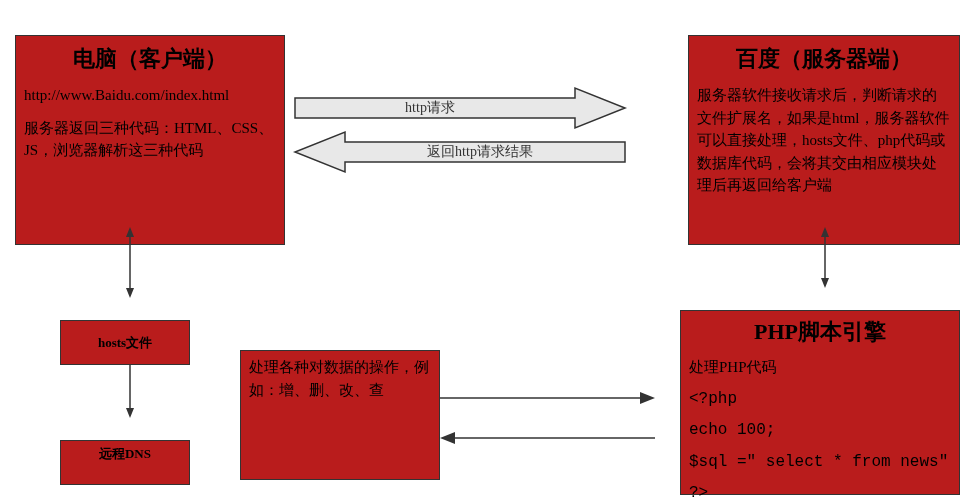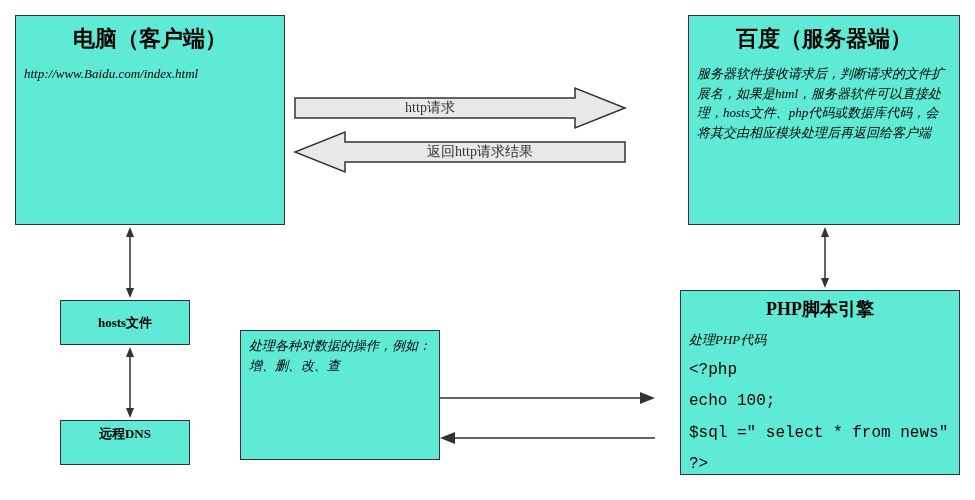--- a/index.html
+++ b/index.html
@@ -17,21 +17,22 @@
       width: 975px;
       height: 500px;
       position: relative;
       padding: 15px;
     }
 
     
     .box {
       position: absolute;
       border: 1.5px solid #333;
-      background: #5eead4;
+      background: #b91c1c;
+      margin-top: 20px;
     }
 
     
     .box-client {
       left: 15px;
       top: 15px;
       width: 270px;
       height: 210px;
     }
 
@@ -82,37 +83,36 @@
 
     .box-title {
       text-align: center;
       font-size: 22px;
       font-weight: bold;
       padding: 8px 5px 5px;
     }
 
     .box-title-medium {
       text-align: center;
-      font-size: 18px;
+      font-size: 22px;
       font-weight: bold;
       padding: 6px 5px 4px;
     }
 
     .box-title-small {
       text-align: center;
       font-size: 13px;
       font-weight: bold;
       padding: 4px 5px 3px;
     }
 
     .box-content {
       padding: 5px 8px;
-      font-size: 13px;
+      font-size: 15px;
       line-height: 1.5;
-      font-style: italic;
     }
 
     .box-content-code {
       padding: 3px 8px;
       font-size: 16px;
       line-height: 1.6;
       font-family: 'Courier New', monospace;
     }
 
     
@@ -185,20 +185,21 @@
     }
   </style>
 </head>
 <body>
 
 <div class="diagram">
 
   <div class="box box-client">
     <div class="box-title">电脑（客户端）</div>
     <div class="box-content">http://www.Baidu.com/index.html</div>
+    <div class="box-content">服务器返回三种代码：HTML、CSS、JS，浏览器解析这三种代码</div>
   </div>
 
   <div class="box box-server">
     <div class="box-title">百度（服务器端）</div>
     <div class="box-content">服务器软件接收请求后，判断请求的文件扩展名，如果是html，服务器软件可以直接处理，hosts文件、php代码或数据库代码，会将其交由相应模块处理后再返回给客户端</div>
   </div>
 
   <div class="arrow-http-right">
     <svg width="330" height="40" viewBox="0 0 330 40">
 

